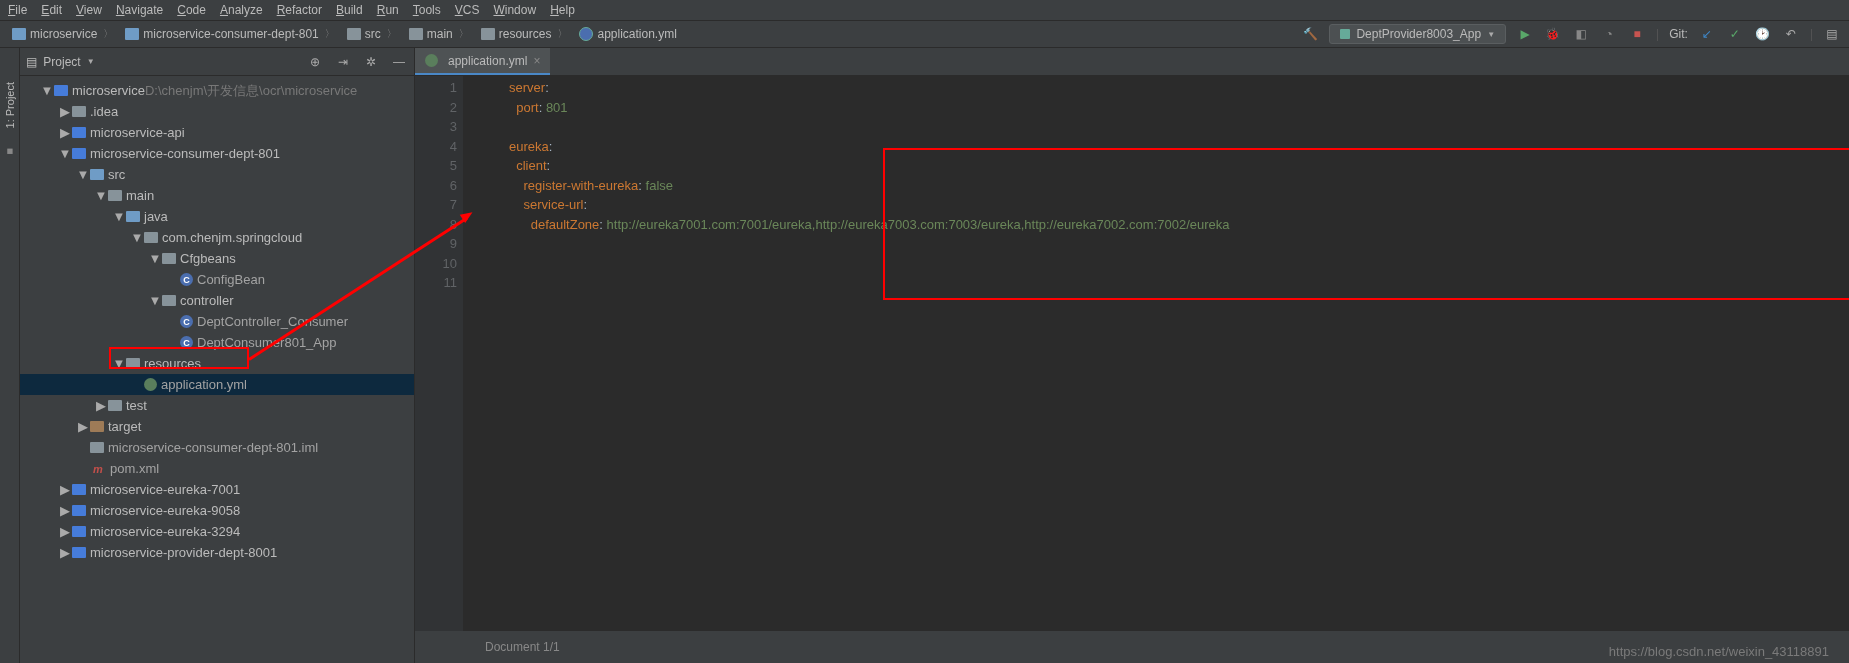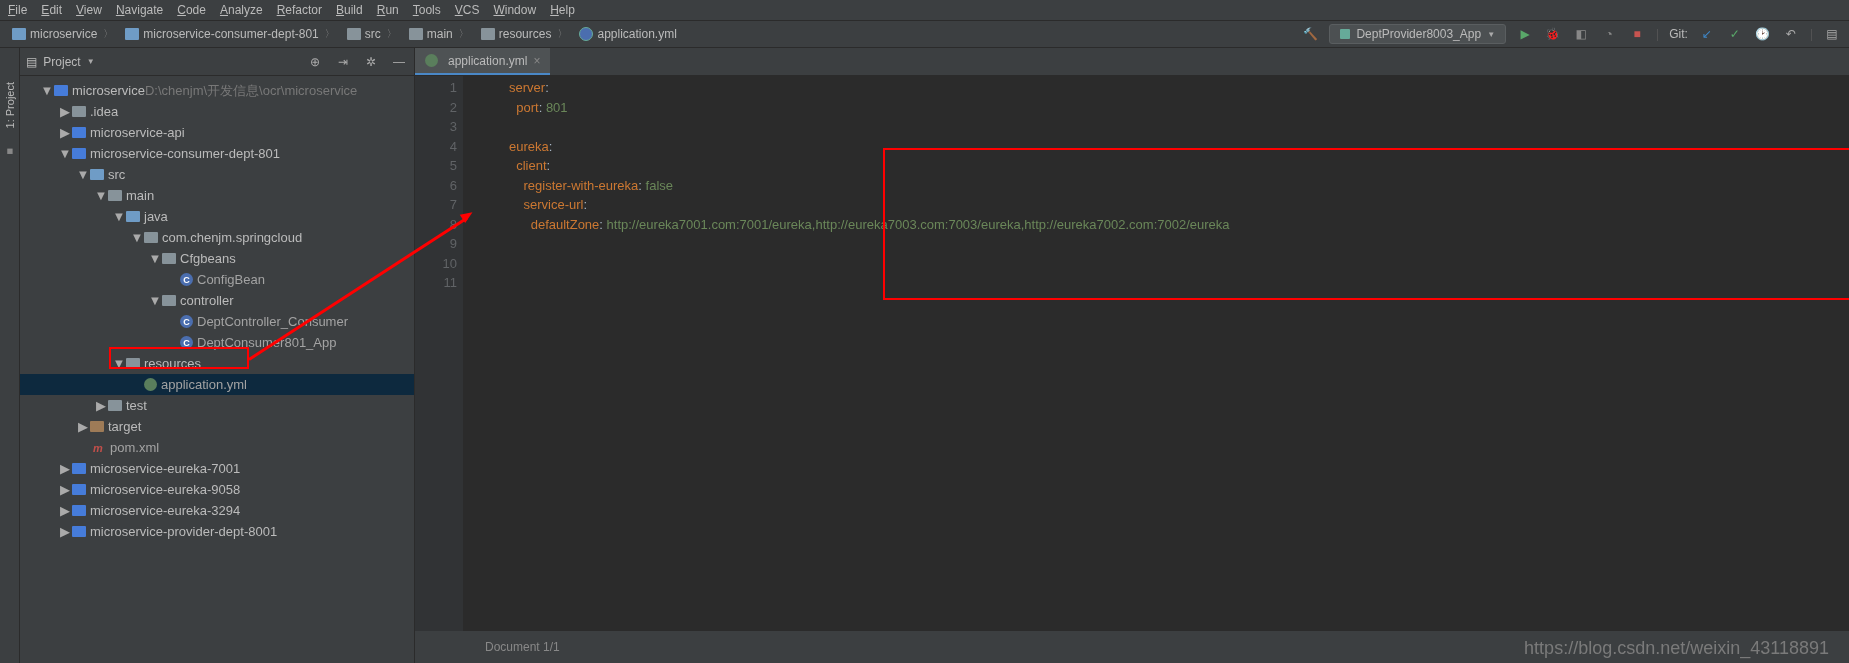--- a/index.html
+++ b/index.html
@@ -63,21 +63,21 @@
 .kw { color: #cc7832; margin-left: 32px; }
 .val { color: #6a8759; }
 
 .redbox { position: absolute; border: 2px solid #ff0000; pointer-events: none; }
 .redbox.file { left: 109px; top: 347px; width: 140px; height: 22px; z-index: 5; }
 .redbox.code { left: 468px; top: 100px; width: 980px; height: 152px; z-index: 5; }
 .arrow-line { position: absolute; background: #ff0000; z-index: 4; transform-origin: left center; }
 .arrow-head { position: absolute; width: 0; height: 0; border: 6px solid transparent; z-index: 4; }
 
 .status { position: absolute; bottom: 0; left: 0; right: 0; height: 32px; background: #3c3f41; display: flex; align-items: center; padding: 0 12px; color: #888; justify-content: space-between; }
-.watermark { position: absolute; right: 20px; bottom: 4px; color: #7a7a7a; font-size: 18px; z-index: 6; }
+.watermark { position: absolute; right: 20px; bottom: 4px; color: #7a7a7a; font-size: 13px; z-index: 6; }
 </style>
 </head>
 <body>
 
 <div class="menubar" id="menubar">
     <span><u>F</u>ile</span>
     <span><u>E</u>dit</span>
     <span><u>V</u>iew</span>
     <span><u>N</u>avigate</span>
     <span><u>C</u>ode</span>
@@ -243,20 +243,25 @@
           <span class="ico folder"></span>
           <span class="label">test</span>
         </div>
         <div class="row" style="padding-left: 56px;">
           <span class="tog">▶</span>
           <span class="ico folder orange"></span>
           <span class="label">target</span>
         </div>
         <div class="row" style="padding-left: 56px;">
           <span class="tog empty"></span>
+          <span class="ico folder"></span>
+          <span class="label blue">microservice-consumer-dept-801.iml</span>
+        </div>
+        <div class="row" style="padding-left: 56px;">
+          <span class="tog empty"></span>
           <span class="ico mvn">m</span>
           <span class="label blue">pom.xml</span>
         </div>
         <div class="row" style="padding-left: 38px;">
           <span class="tog">▶</span>
           <span class="ico module"></span>
           <span class="label">microservice-eureka-7001</span>
         </div>
         <div class="row" style="padding-left: 38px;">
           <span class="tog">▶</span>

